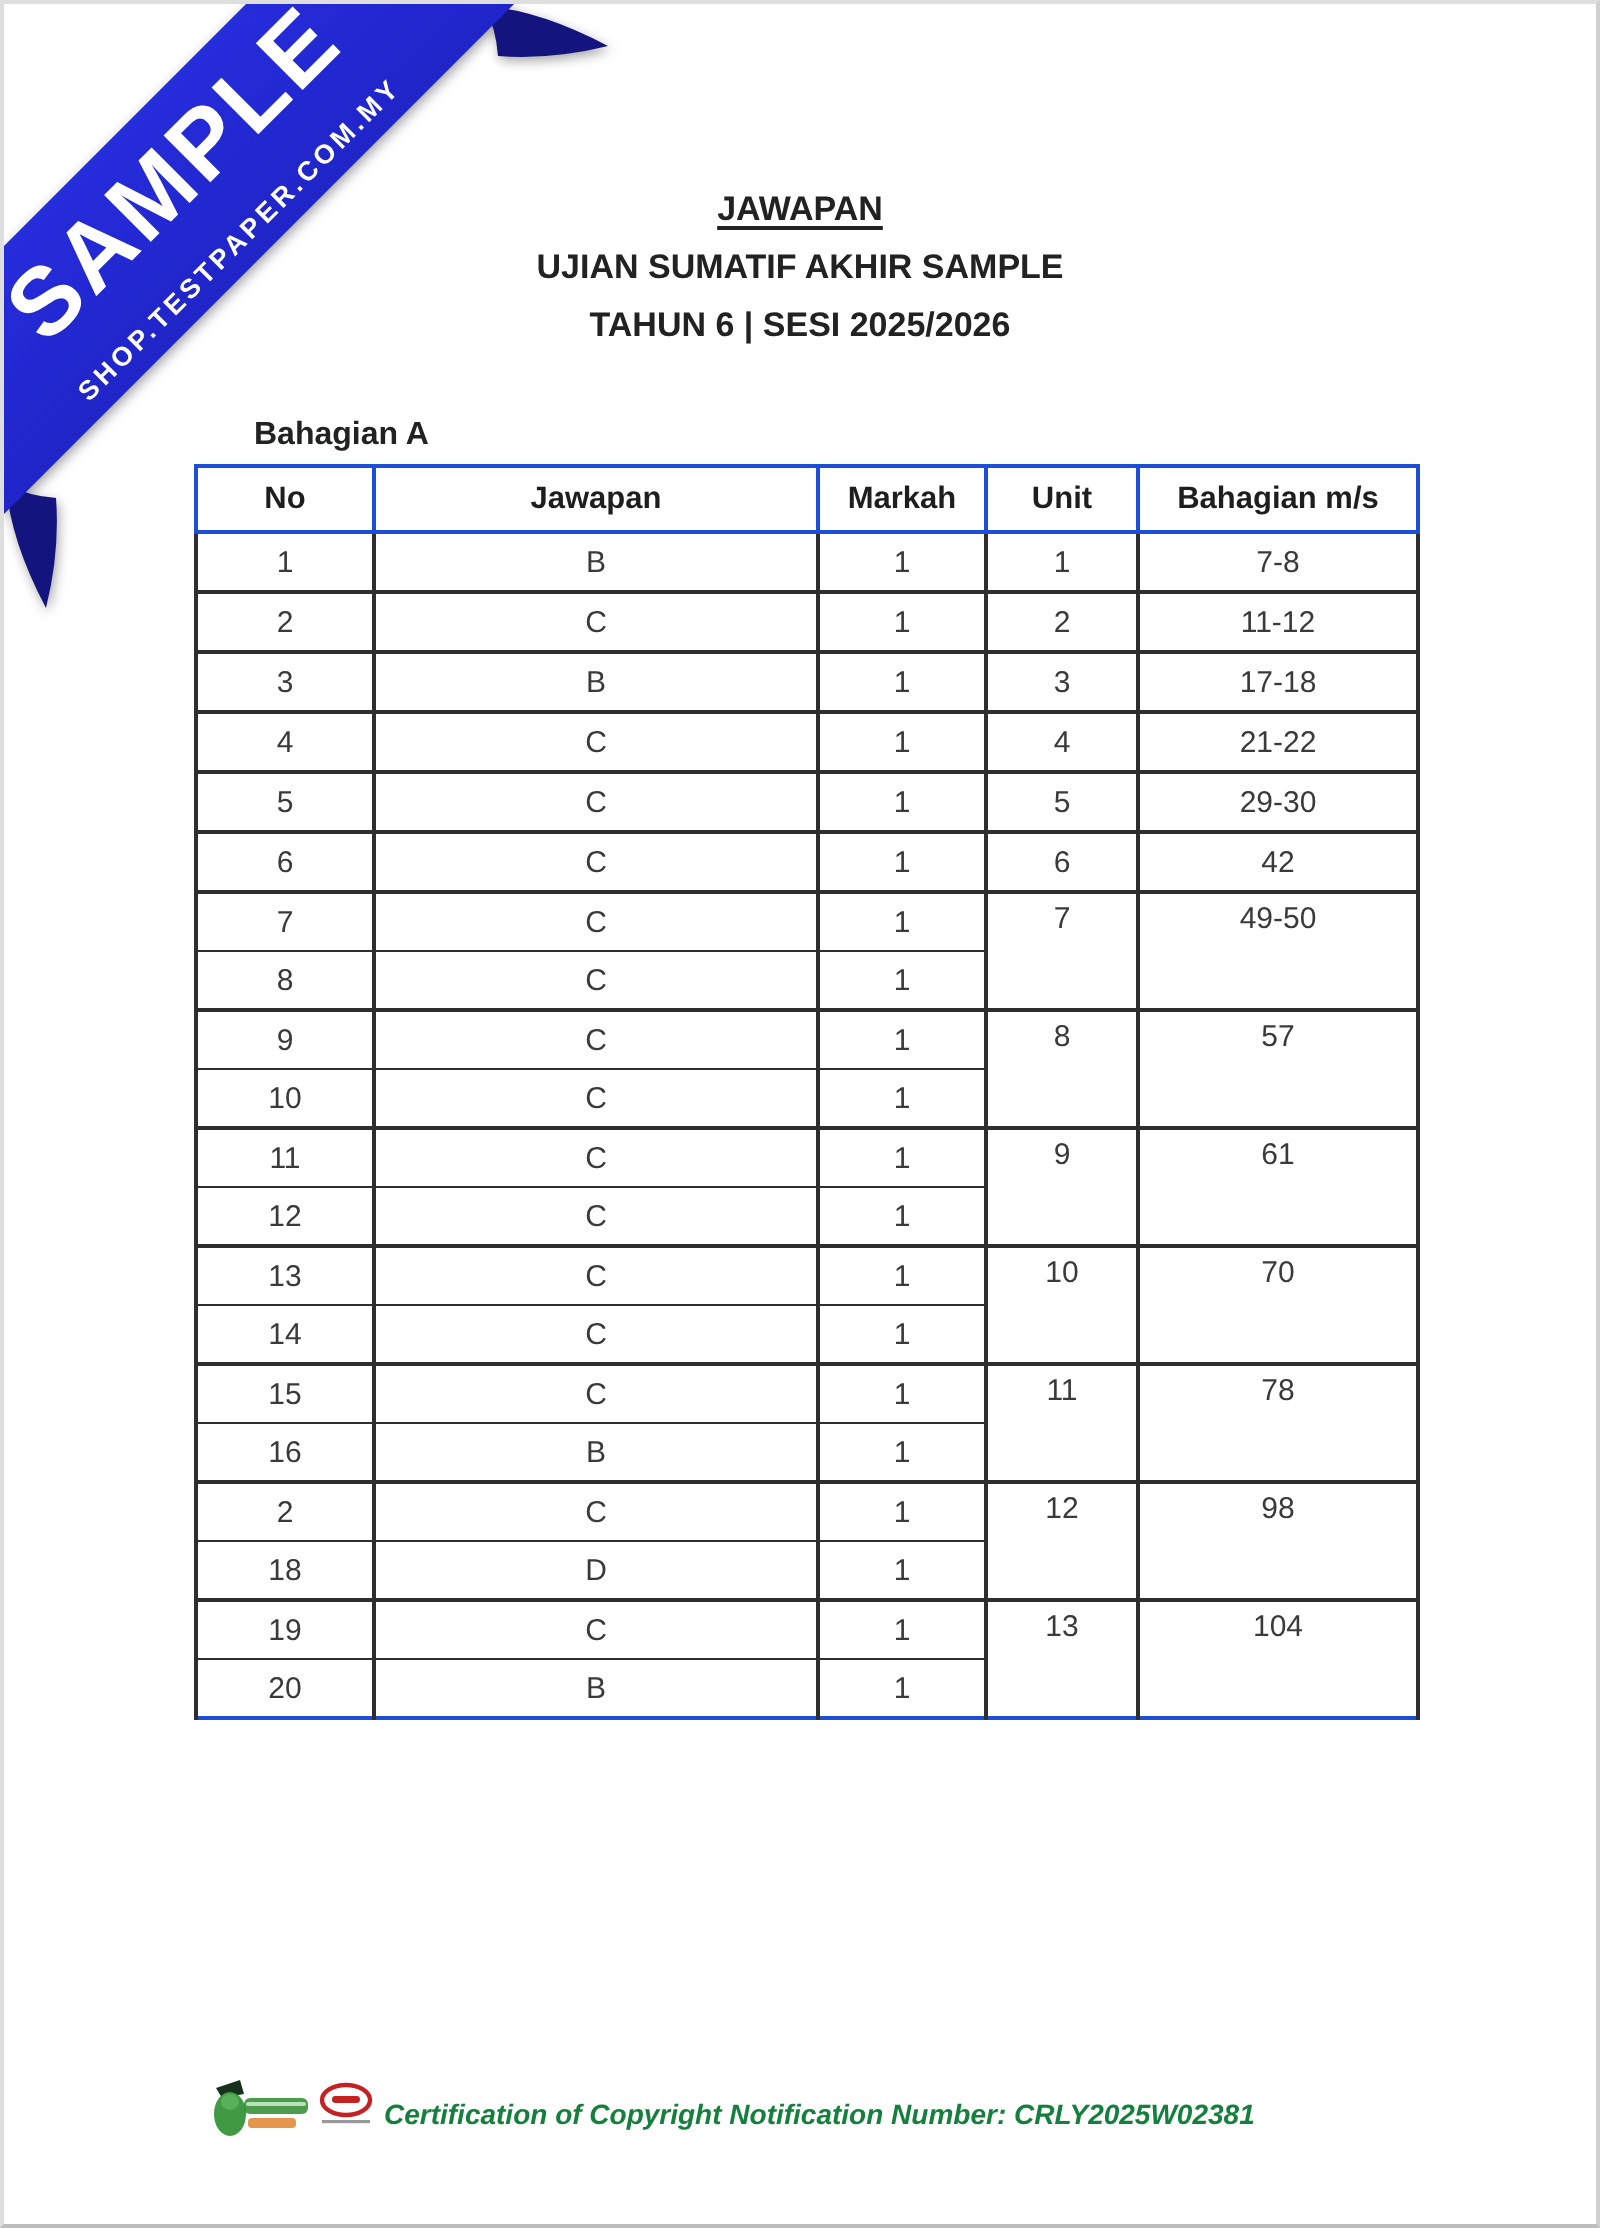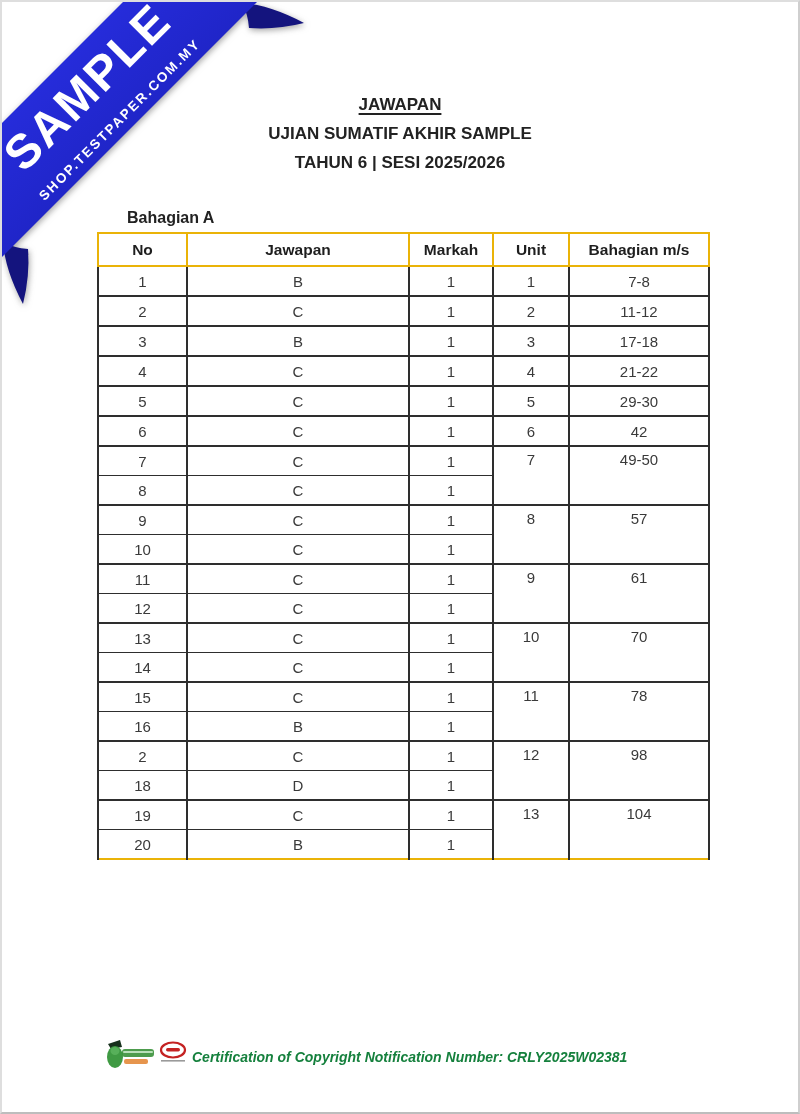--- a/index.html
+++ b/index.html
@@ -42,21 +42,21 @@
     font-size:16px;font-weight:bold;color:#222;
     text-decoration-thickness:2px;text-underline-offset:4px;margin-left:28px;
   }
 
   
   table.answers{
     position:absolute;top:230px;left:95px;width:611px;
     border-collapse:collapse;table-layout:fixed;
     font-size:15px;color:#3a3a3a;
   }
-  table.answers,table.answers th{border:2px solid #eab308;}
+  table.answers,table.answers th{border:2px solid #1d4ed8;}
   table.answers td{
     border-left:2px solid #2e2e2e;border-right:2px solid #2e2e2e;
     border-top:1px solid #2e2e2e;border-bottom:1px solid #2e2e2e;
     height:28px;text-align:center;vertical-align:middle;padding:0;
   }
   table.answers tr.grp > td{border-top-width:2px;}
   table.answers th{
     height:31px;font-size:15.5px;font-weight:bold;color:#1e1e1e;
     text-align:center;vertical-align:middle;padding:0;
     border-bottom-width:2px;

